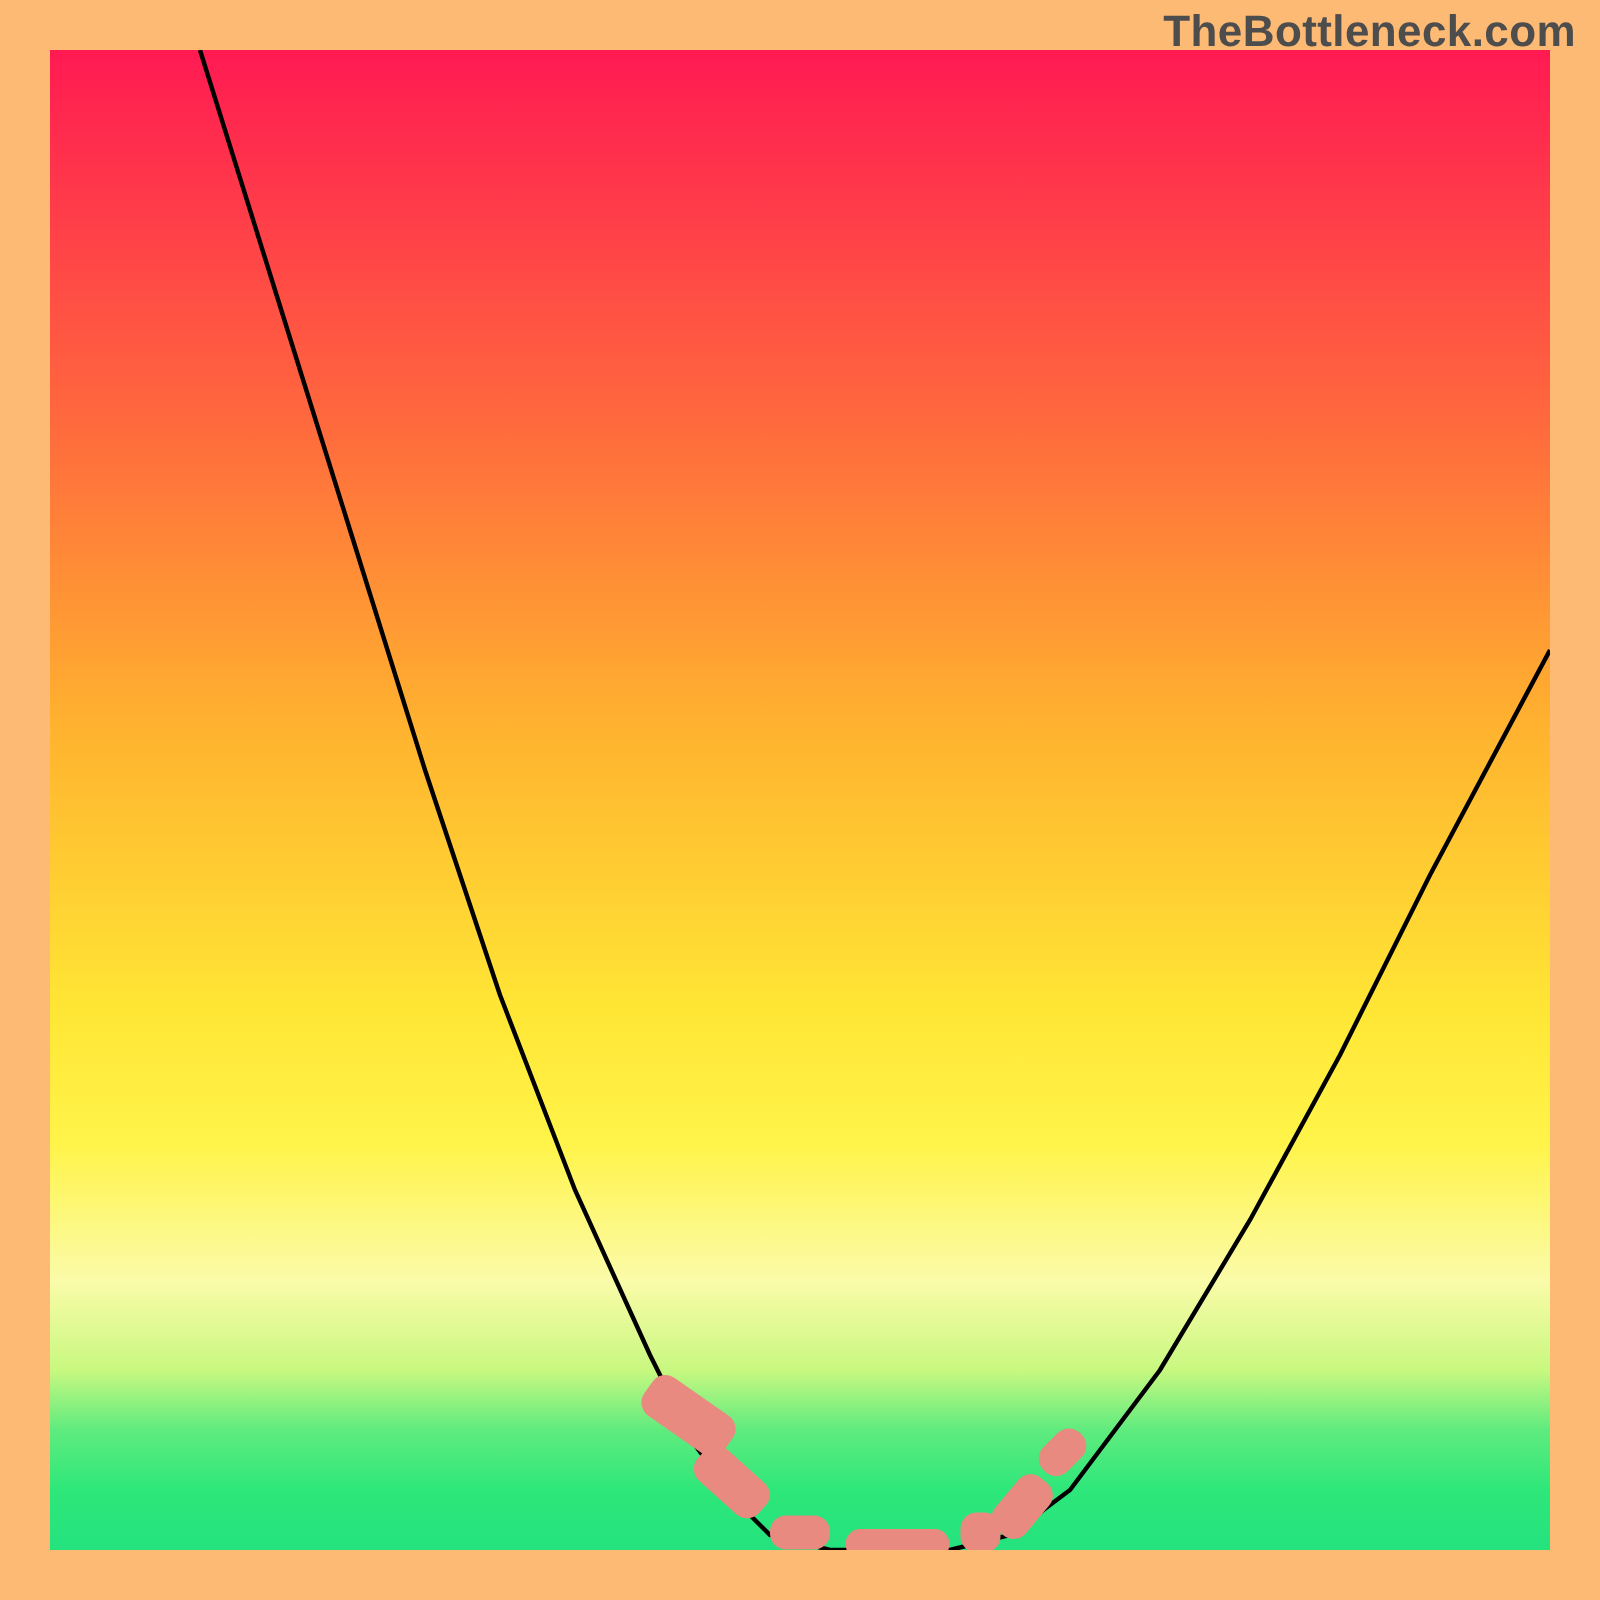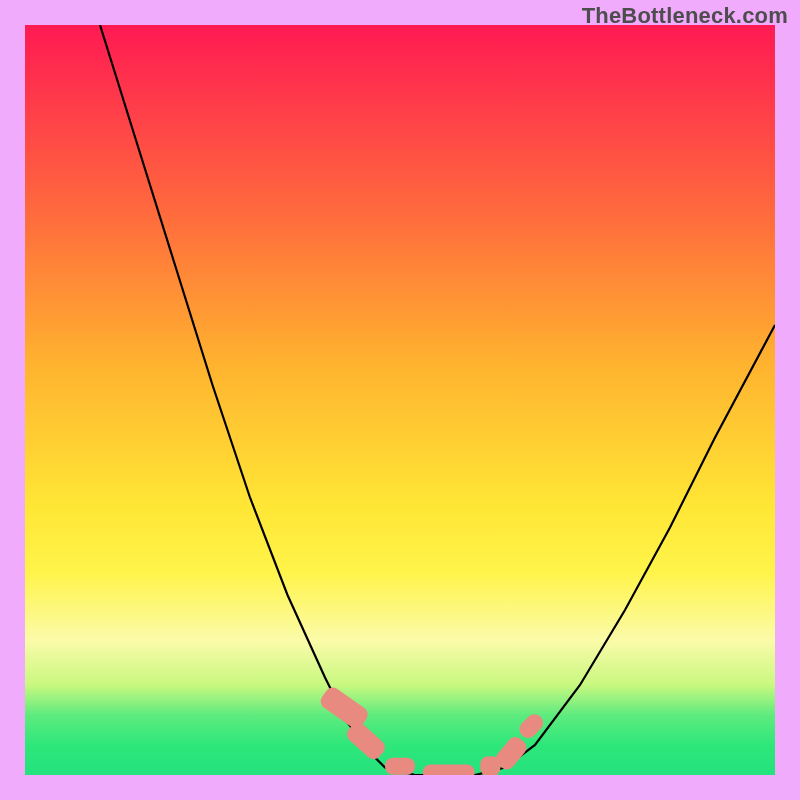--- a/index.html
+++ b/index.html
@@ -9,21 +9,21 @@
     height: 800px;
     overflow: hidden;
     background: #000;
     font-family: Arial, Helvetica, sans-serif;
   }
   .frame {
     position: absolute;
     top: 0; left: 0;
     width: 800px;
     height: 800px;
-    background: #f0abfc;
+    background: #fdba74;
   }
   .plot {
     position: absolute;
     top: 25px;
     left: 25px;
     width: 750px;
     height: 750px;
     overflow: hidden;
   }
   .gradient {

